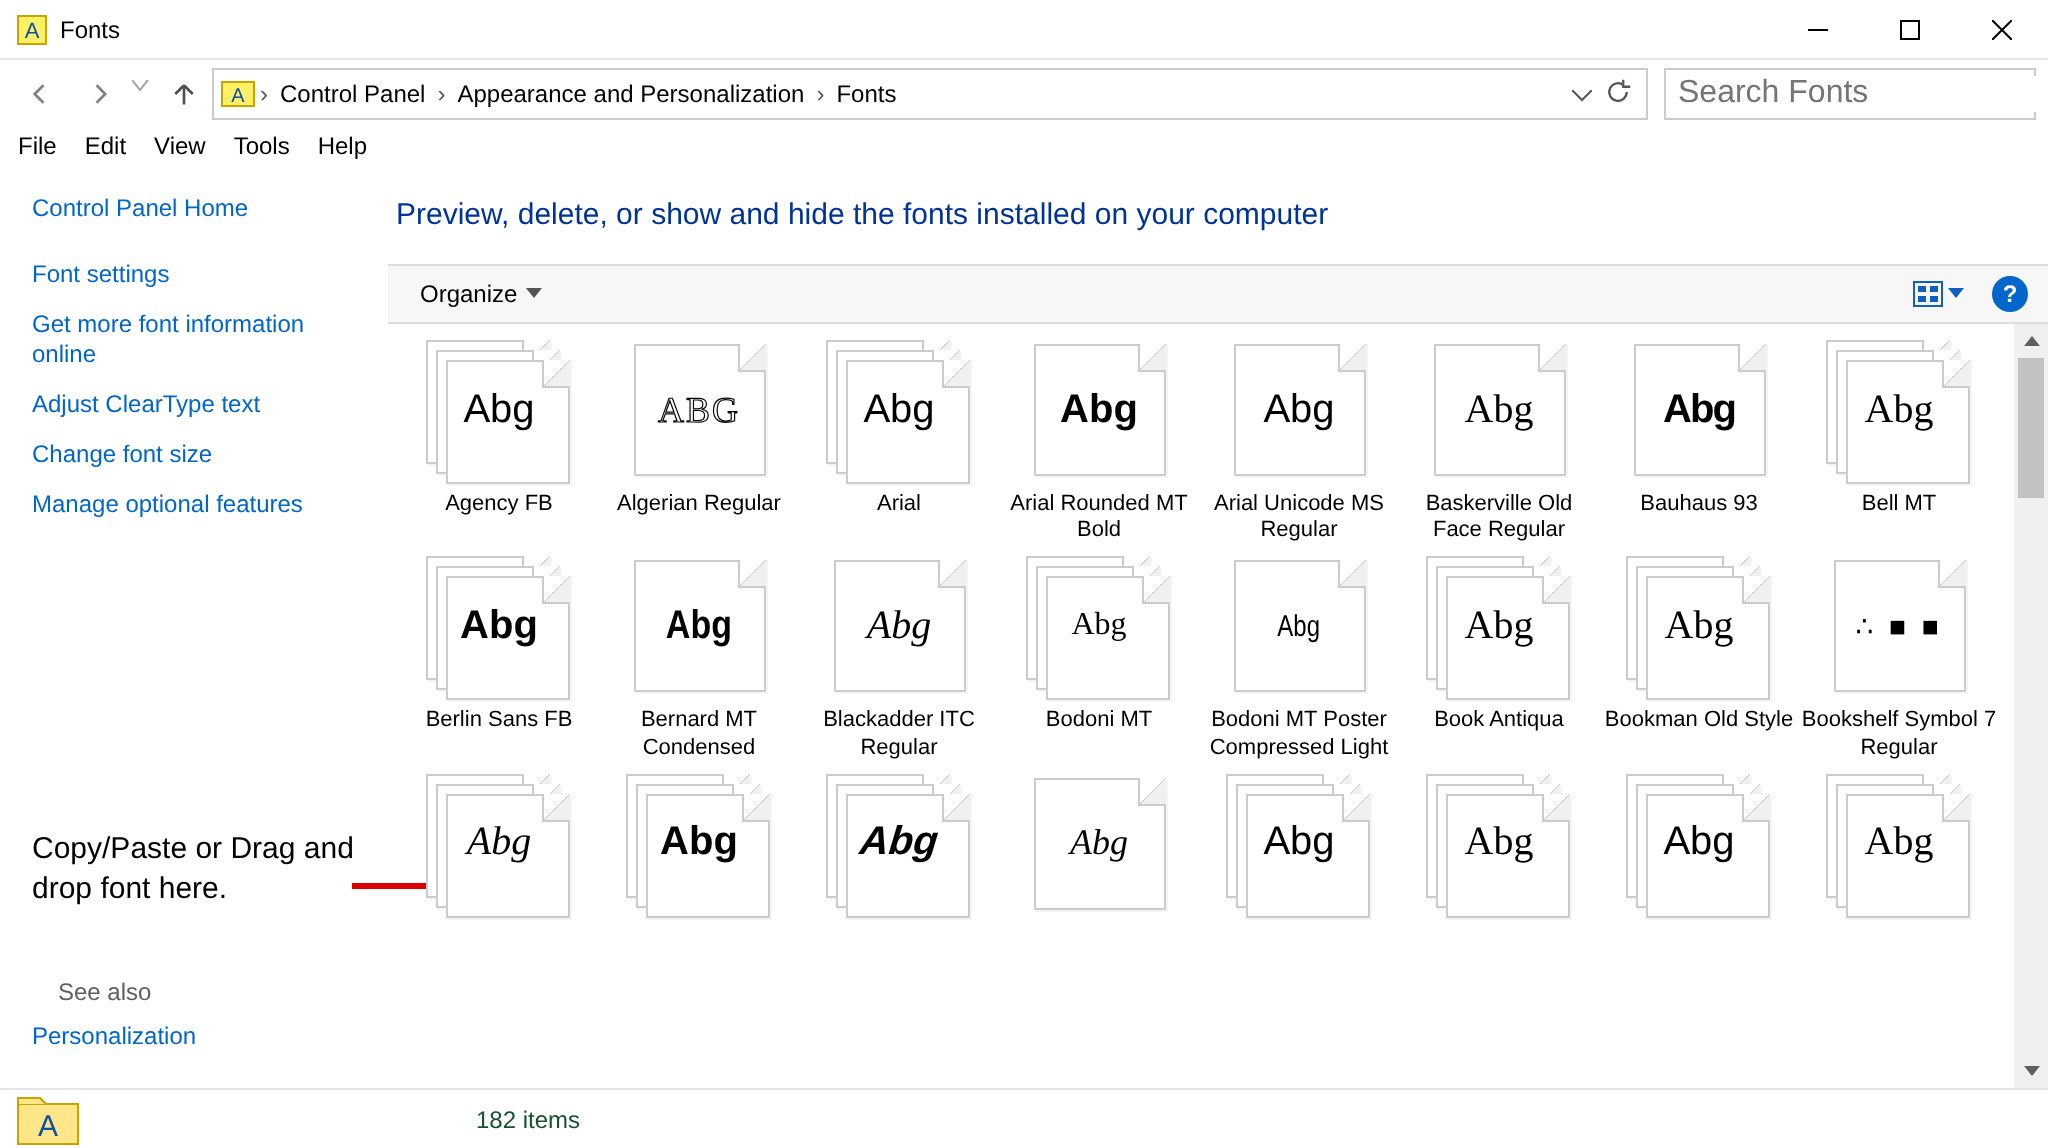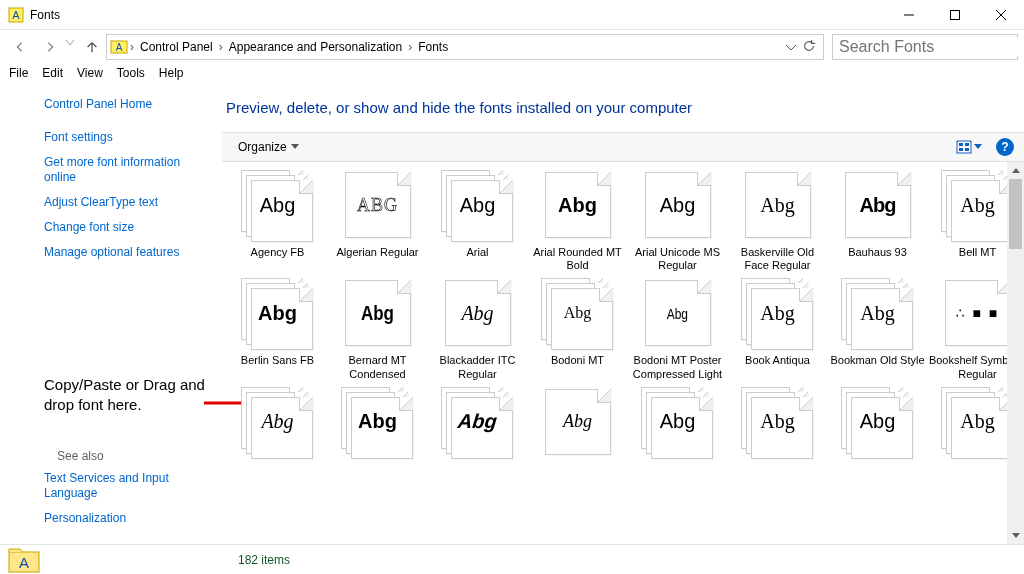--- a/index.html
+++ b/index.html
@@ -28,21 +28,21 @@
   .addr-btn { color:#555; }
   .search { width: 186px; height: 26px; border: 1px solid #ccc; display: flex; align-items: center; padding: 0 6px; color: #767676; margin-left:6px; }
   .search input { border: none; outline: none; flex: 1; font-size: 16px; color:#767676; }
   .search .sicn { color:#767676; }
 
   
   .menubar { height: 21px; display: flex; align-items: stretch; padding: 0 2px; }
   .menubar .mitem { padding: 2px 7px; cursor: default; font-size:12px; }
 
   
-  .main { display: flex; height: calc(574px - 30px - 34px - 21px - 30px); padding-left: 28px; }
+  .main { display: flex; height: calc(574px - 30px - 34px - 21px - 30px); }
   .sidebar { width: 194px; padding: 12px 12px 8px 16px; display: flex; flex-direction: column; font-size:12px; }
   .sidebar a { color: #0066cc; text-decoration: none; display: block; margin-bottom: 10px; line-height: 1.25; cursor: pointer; }
   .sidebar .spacer { flex: 1; }
   .sidebar .note { color: #000; font-size: 15px; line-height: 1.35; position: relative; }
   .sidebar .see-also { color: #606060; margin-bottom: 8px; margin-left: 13px; }
   .arrow2 { position:absolute; left:155px; top:8px; }
 
   .content { flex: 1; display: flex; flex-direction: column; overflow: hidden; position:relative; }
   .heading { color: #003399; font-size: 15px; padding: 14px 8px 16px 4px; }
   .toolbar { height: 30px; background: #f7f7f7; border-top: 1px solid #ddd; border-bottom: 1px solid #ddd; display: flex; align-items: center; padding: 0 10px; }
@@ -202,21 +202,20 @@
     <div class="note">
       <span>Copy/Paste or Drag and drop font here.</span>
       <svg class="arrow2" width="90" height="40">
         <line x1="5" y1="20" x2="70" y2="20" stroke="#d00" stroke-width="3"></line>
         <path d="M70 12 L86 20 L70 28 Z" fill="#d00"></path>
       </svg>
     </div>
 
     <div style="height:34px"></div>
     <div class="see-also">See also</div>
-    <a>Text Services and Input Language</a>
     <a>Personalization</a>
   </div>
 
   <div class="content">
     <div class="heading">Preview, delete, or show and hide the fonts installed on your computer</div>
 
     <div class="toolbar">
       <div class="organize">
         <span>Organize</span>
         <svg width="8" height="6">

